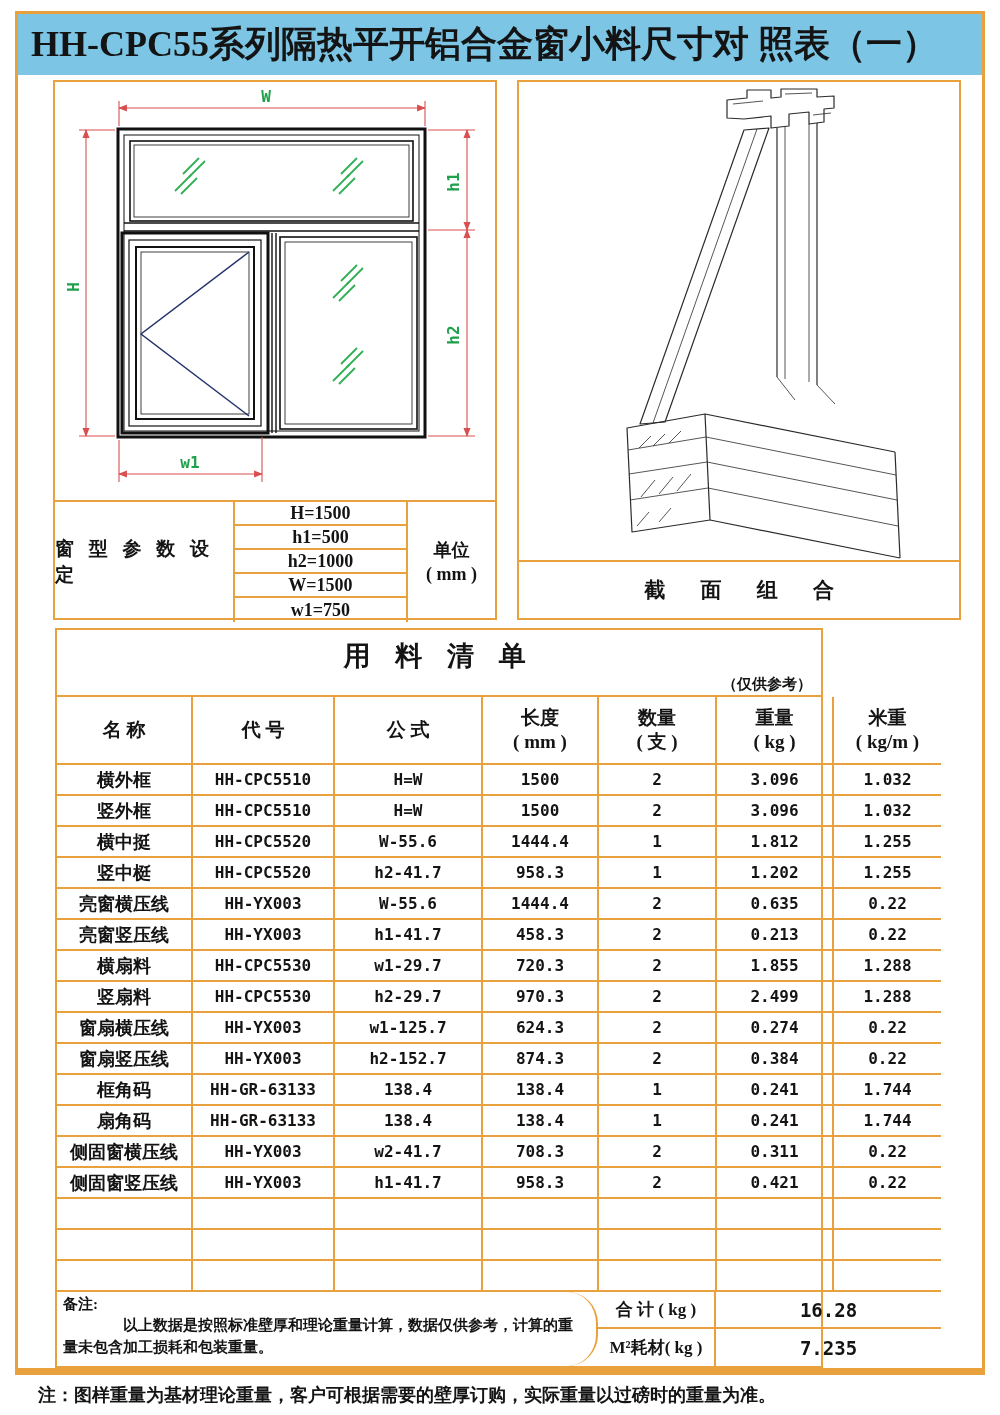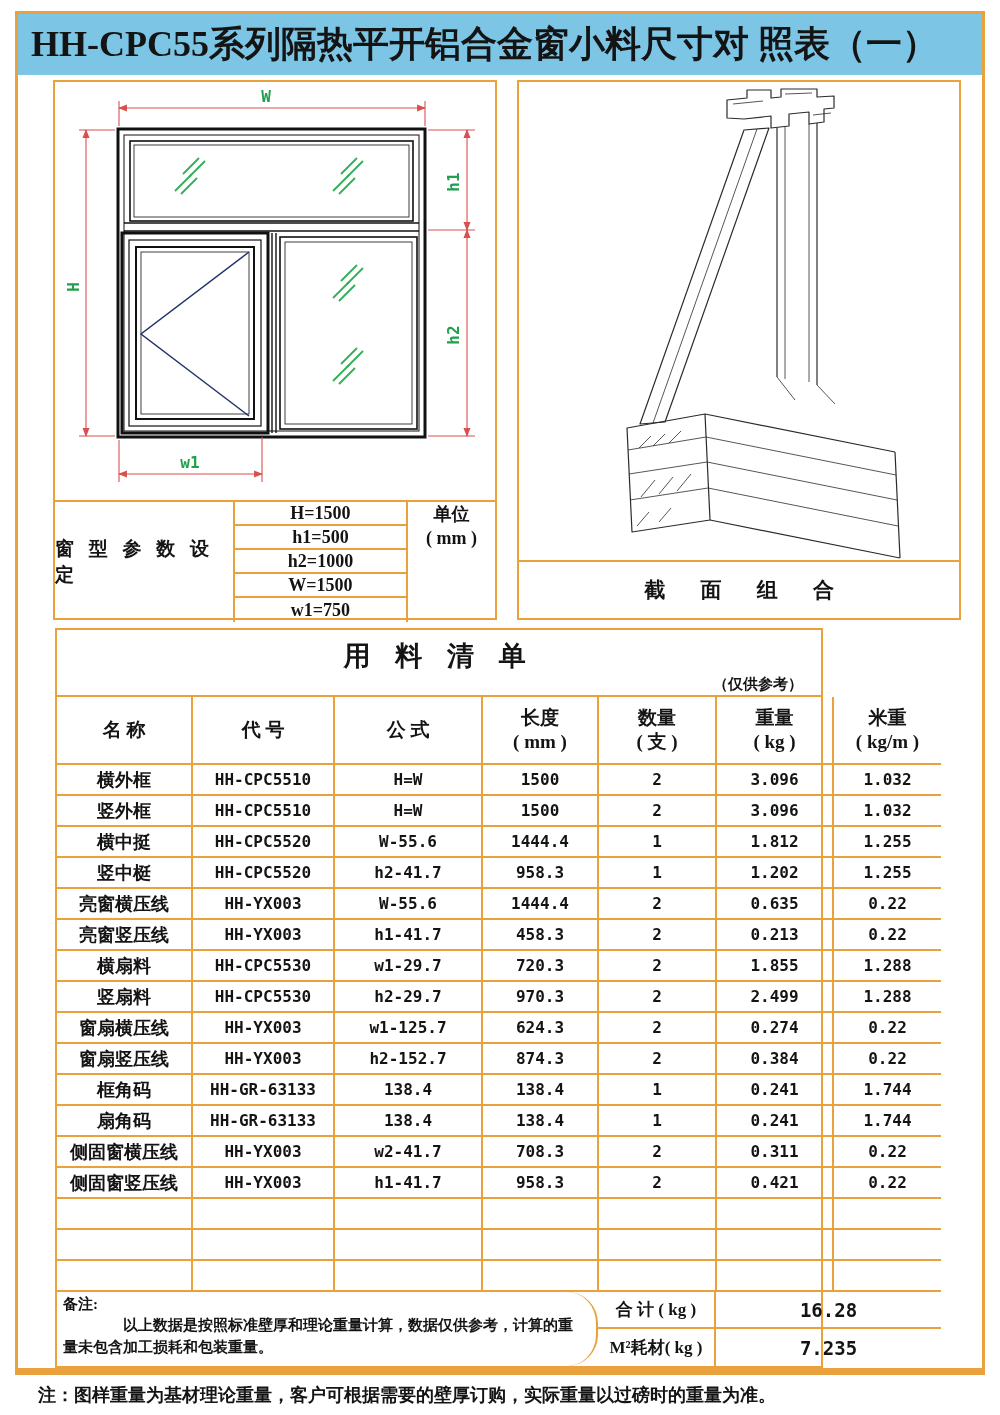--- a/index.html
+++ b/index.html
@@ -24,31 +24,31 @@
   .right-panel{position:absolute;left:517px;top:80px;width:444px;height:540px;border:2px solid var(--org);box-sizing:border-box;
                display:flex;flex-direction:column;}
 
   .diagram-area{width:440px;height:414px;}
   .params{display:grid;grid-template-columns:180px 173px 87px;grid-template-rows:repeat(5,24px);border-top:2px solid var(--org);}
   .params .plabel{grid-row:1/6;grid-column:1;display:flex;align-items:center;justify-content:center;
                   font-size:19px;font-weight:bold;letter-spacing:5px;border-right:2px solid var(--org);box-sizing:border-box;}
   .params .pval{grid-column:2;display:flex;align-items:center;justify-content:center;font-size:18px;font-weight:bold;
                 border-right:2px solid var(--org);border-bottom:2px solid var(--org);box-sizing:border-box;}
   .params .pval.plast{border-bottom:none;}
-  .params .punit{grid-row:1/6;grid-column:3;display:flex;flex-direction:column;align-items:center;
+  .params .punit{grid-row:1/6;grid-column:3;display:flex;flex-direction:column;align-items:center;justify-content:center;
                  font-size:18px;font-weight:bold;line-height:1.35;}
 
   .sec-draw{flex:0 0 478px;}
   .sec-caption{flex:1;border-top:2px solid var(--org);display:flex;align-items:center;justify-content:center;
                font-size:21px;font-weight:bold;letter-spacing:15px;text-indent:15px;}
 
   .materials{position:absolute;left:55px;top:628px;width:768px;height:740px;border:2px solid var(--org);box-sizing:border-box;}
   .mat-head{position:relative;height:67px;border-bottom:2px solid var(--org);box-sizing:border-box;}
   .mat-title{position:absolute;left:0;right:0;top:8px;text-align:center;font-size:27px;font-weight:bold;letter-spacing:9px;}
-  .ref-note{position:absolute;right:18px;bottom:1px;font-size:15px;font-weight:bold;margin-top:18px;}
+  .ref-note{position:absolute;right:9px;bottom:1px;font-size:15px;font-weight:bold;margin-top:18px;}
 
   .mt{display:grid;grid-template-columns:136px 142px 148px 116px 118px 117px 107px;
       grid-template-rows:68px repeat(17,31px);}
   .mt .th{display:flex;flex-direction:column;align-items:center;justify-content:center;
           font-size:19px;font-weight:bold;line-height:1.25;
           border-right:2px solid var(--org);border-bottom:2px solid var(--org);box-sizing:border-box;}
   .mt .th.last, .mt .td.last{border-right:none;}
   .mt .td{display:flex;align-items:center;justify-content:center;font-size:18px;font-weight:bold;
           border-right:2px solid var(--org);border-bottom:2px solid var(--org);box-sizing:border-box;white-space:nowrap;}
   .mt .td.code{font-family:"DejaVu Sans Mono","Liberation Mono",monospace;font-size:16px;}

